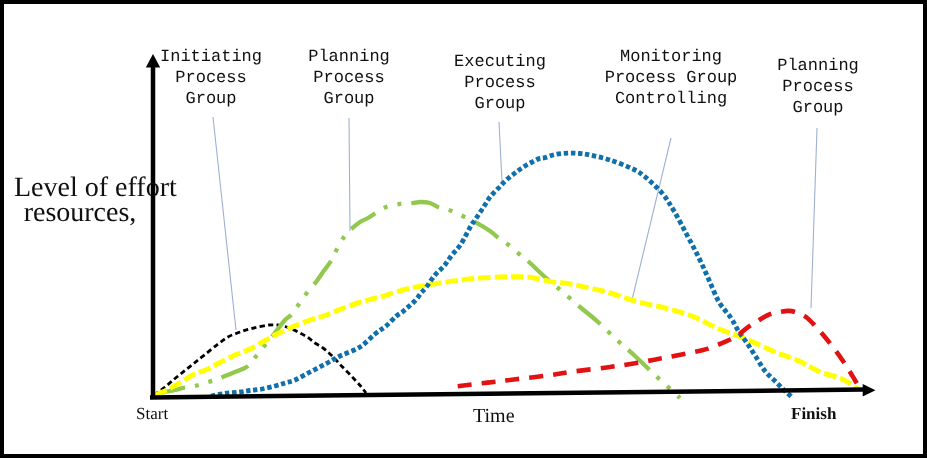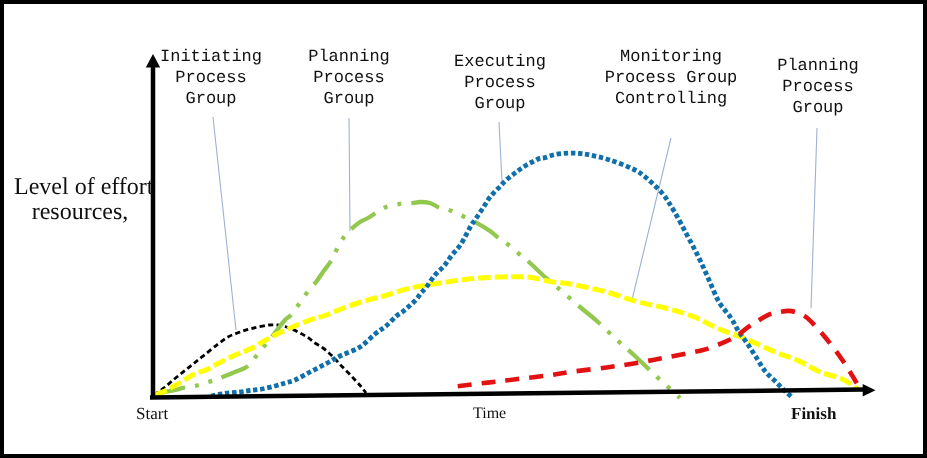--- a/index.html
+++ b/index.html
@@ -6,22 +6,22 @@
   html,body{margin:0;padding:0;background:#ffffff;}
   #page{position:relative;width:927px;height:458px;background:#ffffff;overflow:hidden;
         font-family:"Liberation Serif","DejaVu Serif",serif;color:#101010;
         -webkit-font-smoothing:antialiased;text-rendering:geometricPrecision;
         will-change:transform;}
   #frame{position:absolute;left:0;top:0;width:927px;height:458px;
          border:4px solid #000000;box-sizing:border-box;pointer-events:none;}
   svg#plot{position:absolute;left:0;top:0;width:927px;height:458px;display:block;}
   .grouplbl{position:absolute;text-align:center;font-size:17px;line-height:21px;white-space:nowrap;font-family:Liberation Mono, monospace;}
   .grouplbl div{display:block;}
-  #ylab{position:absolute;font-size:24px;line-height:25px;text-align:center;white-space:nowrap;}
-  #xtitle{position:absolute;font-size:16px;white-space:nowrap;}
+  #ylab{position:absolute;font-size:28px;line-height:25px;text-align:center;white-space:nowrap;}
+  #xtitle{position:absolute;font-size:20px;white-space:nowrap;}
   #startlab,#finishlab{position:absolute;font-size:17px;white-space:nowrap;text-align:right;}
 </style>
 </head>
 <body>
 
 <div id="page">
 
   <svg id="plot" viewBox="0 0 927 458" xmlns="http://www.w3.org/2000/svg">
     <g id="leaders">
         <line x1="213" y1="117" x2="236" y2="330" stroke="#9FB0D4" stroke-width="1.1"></line>

